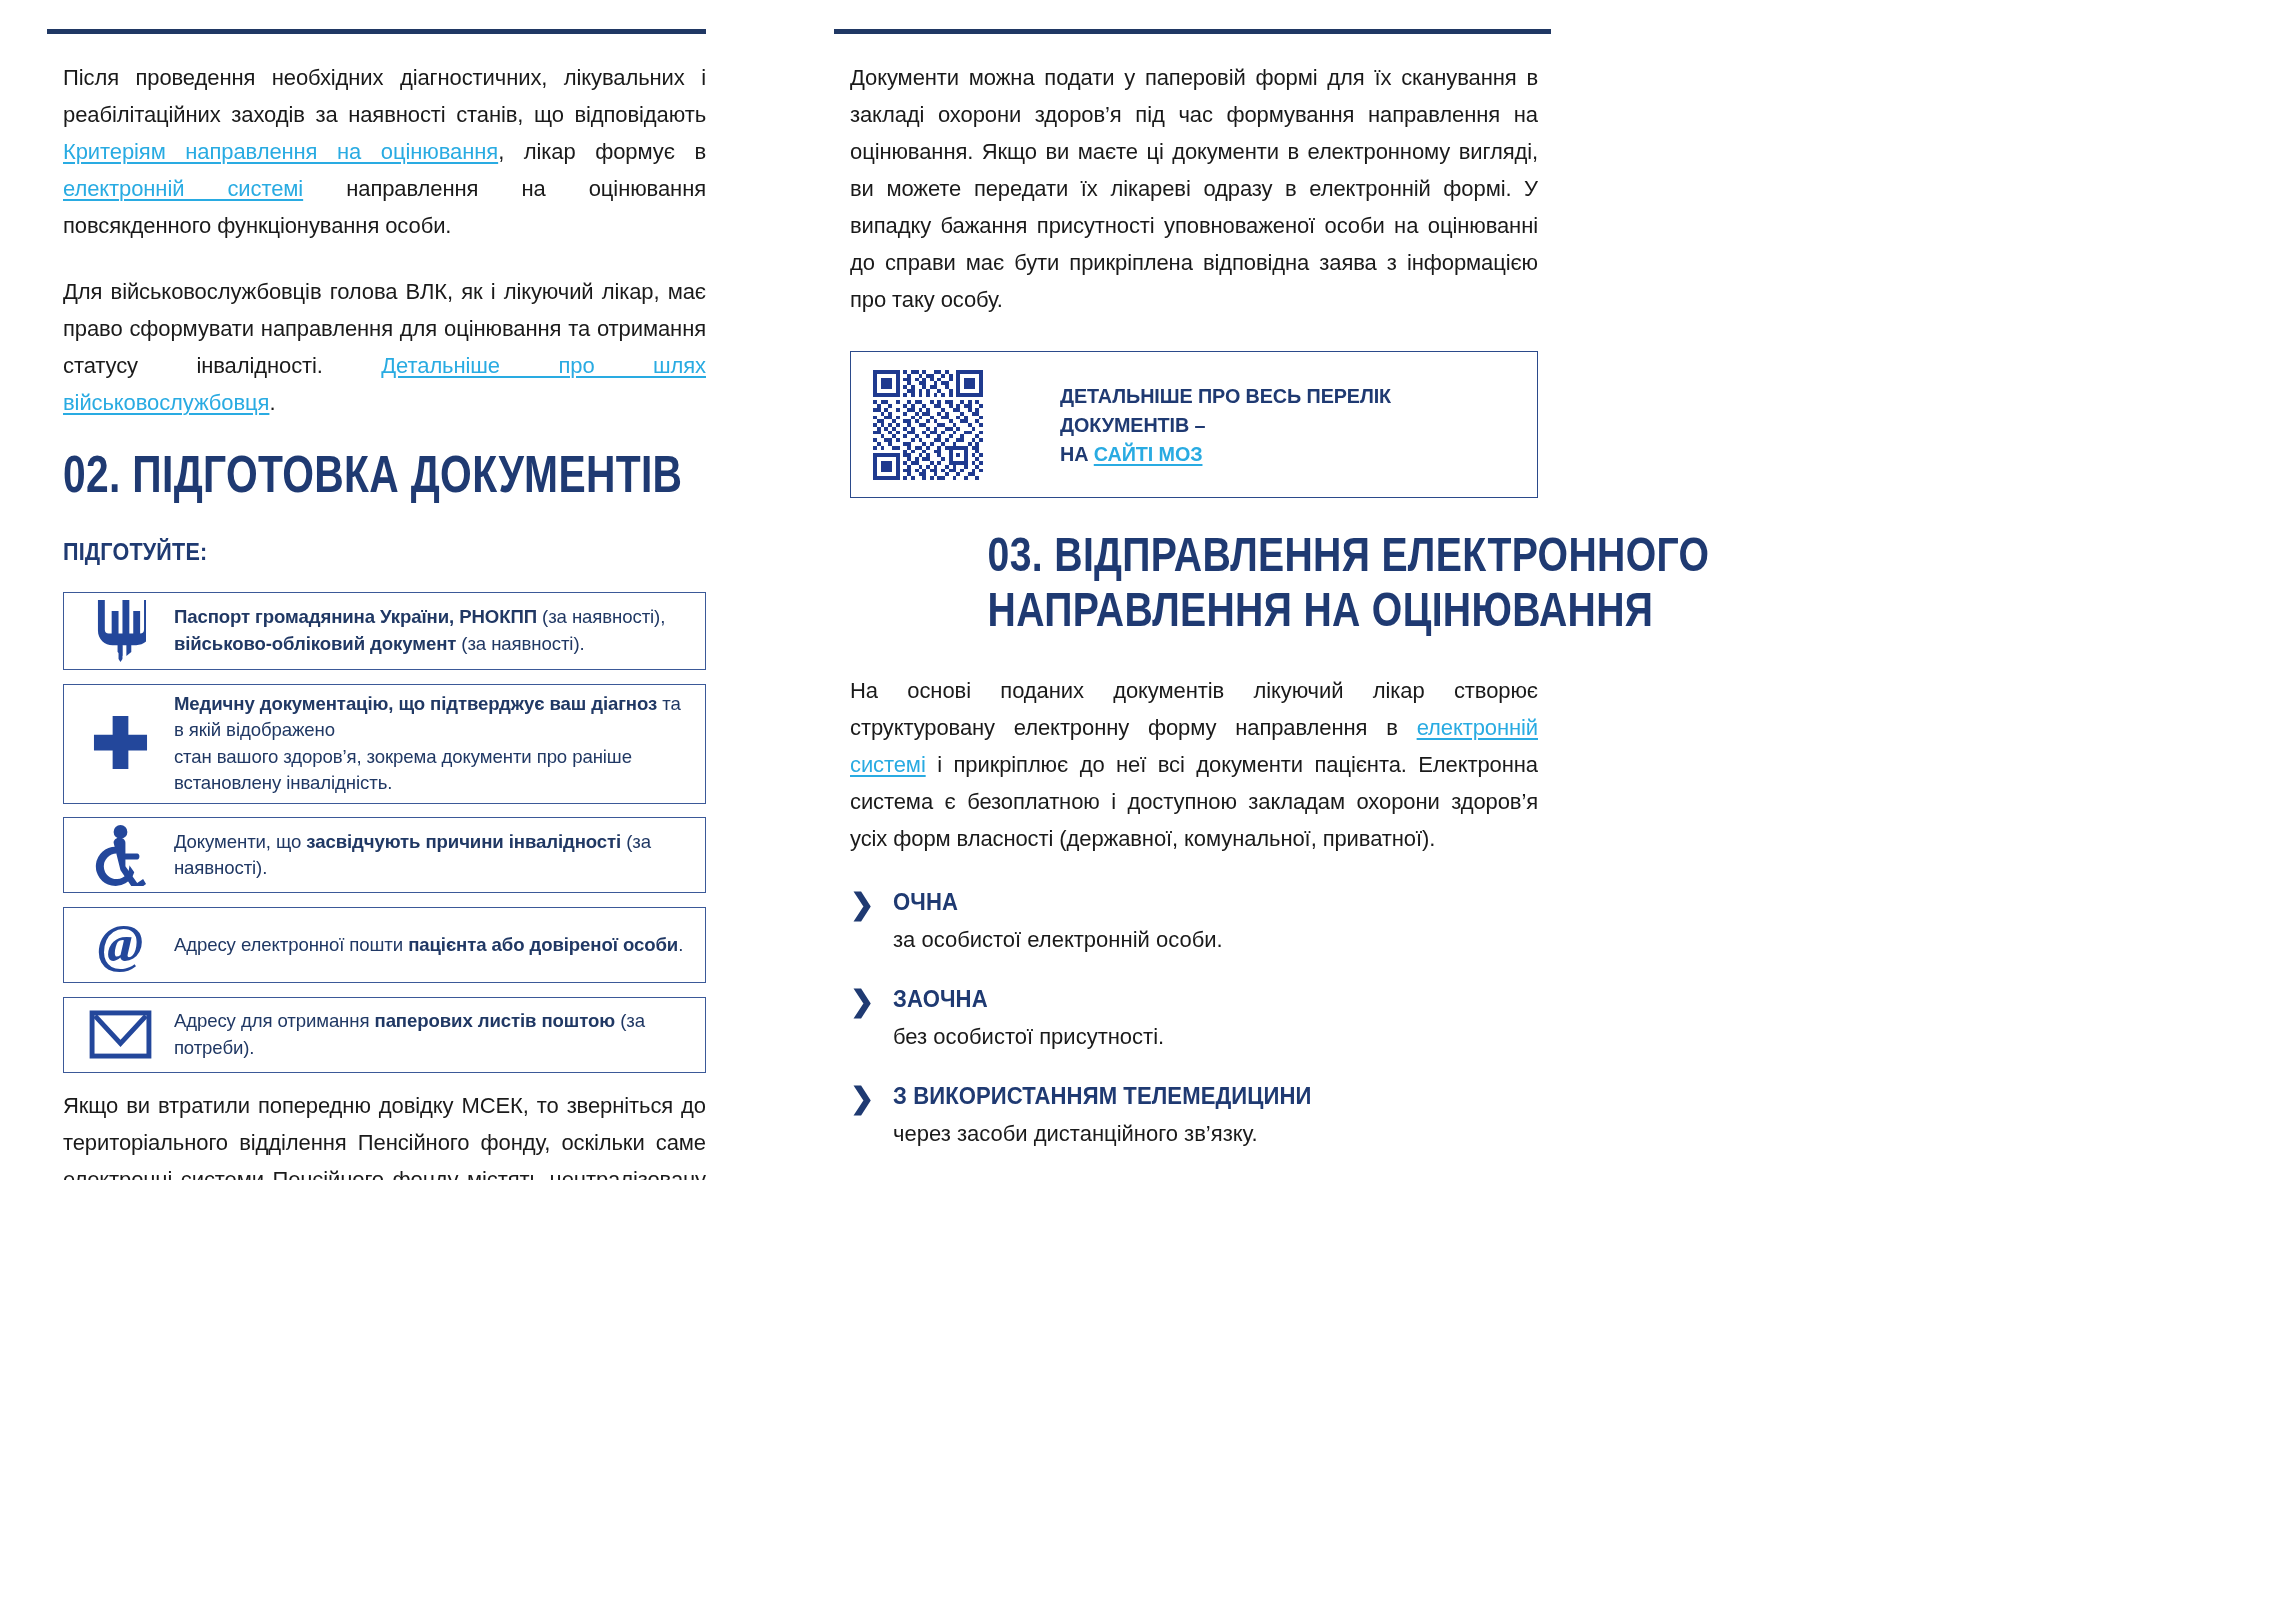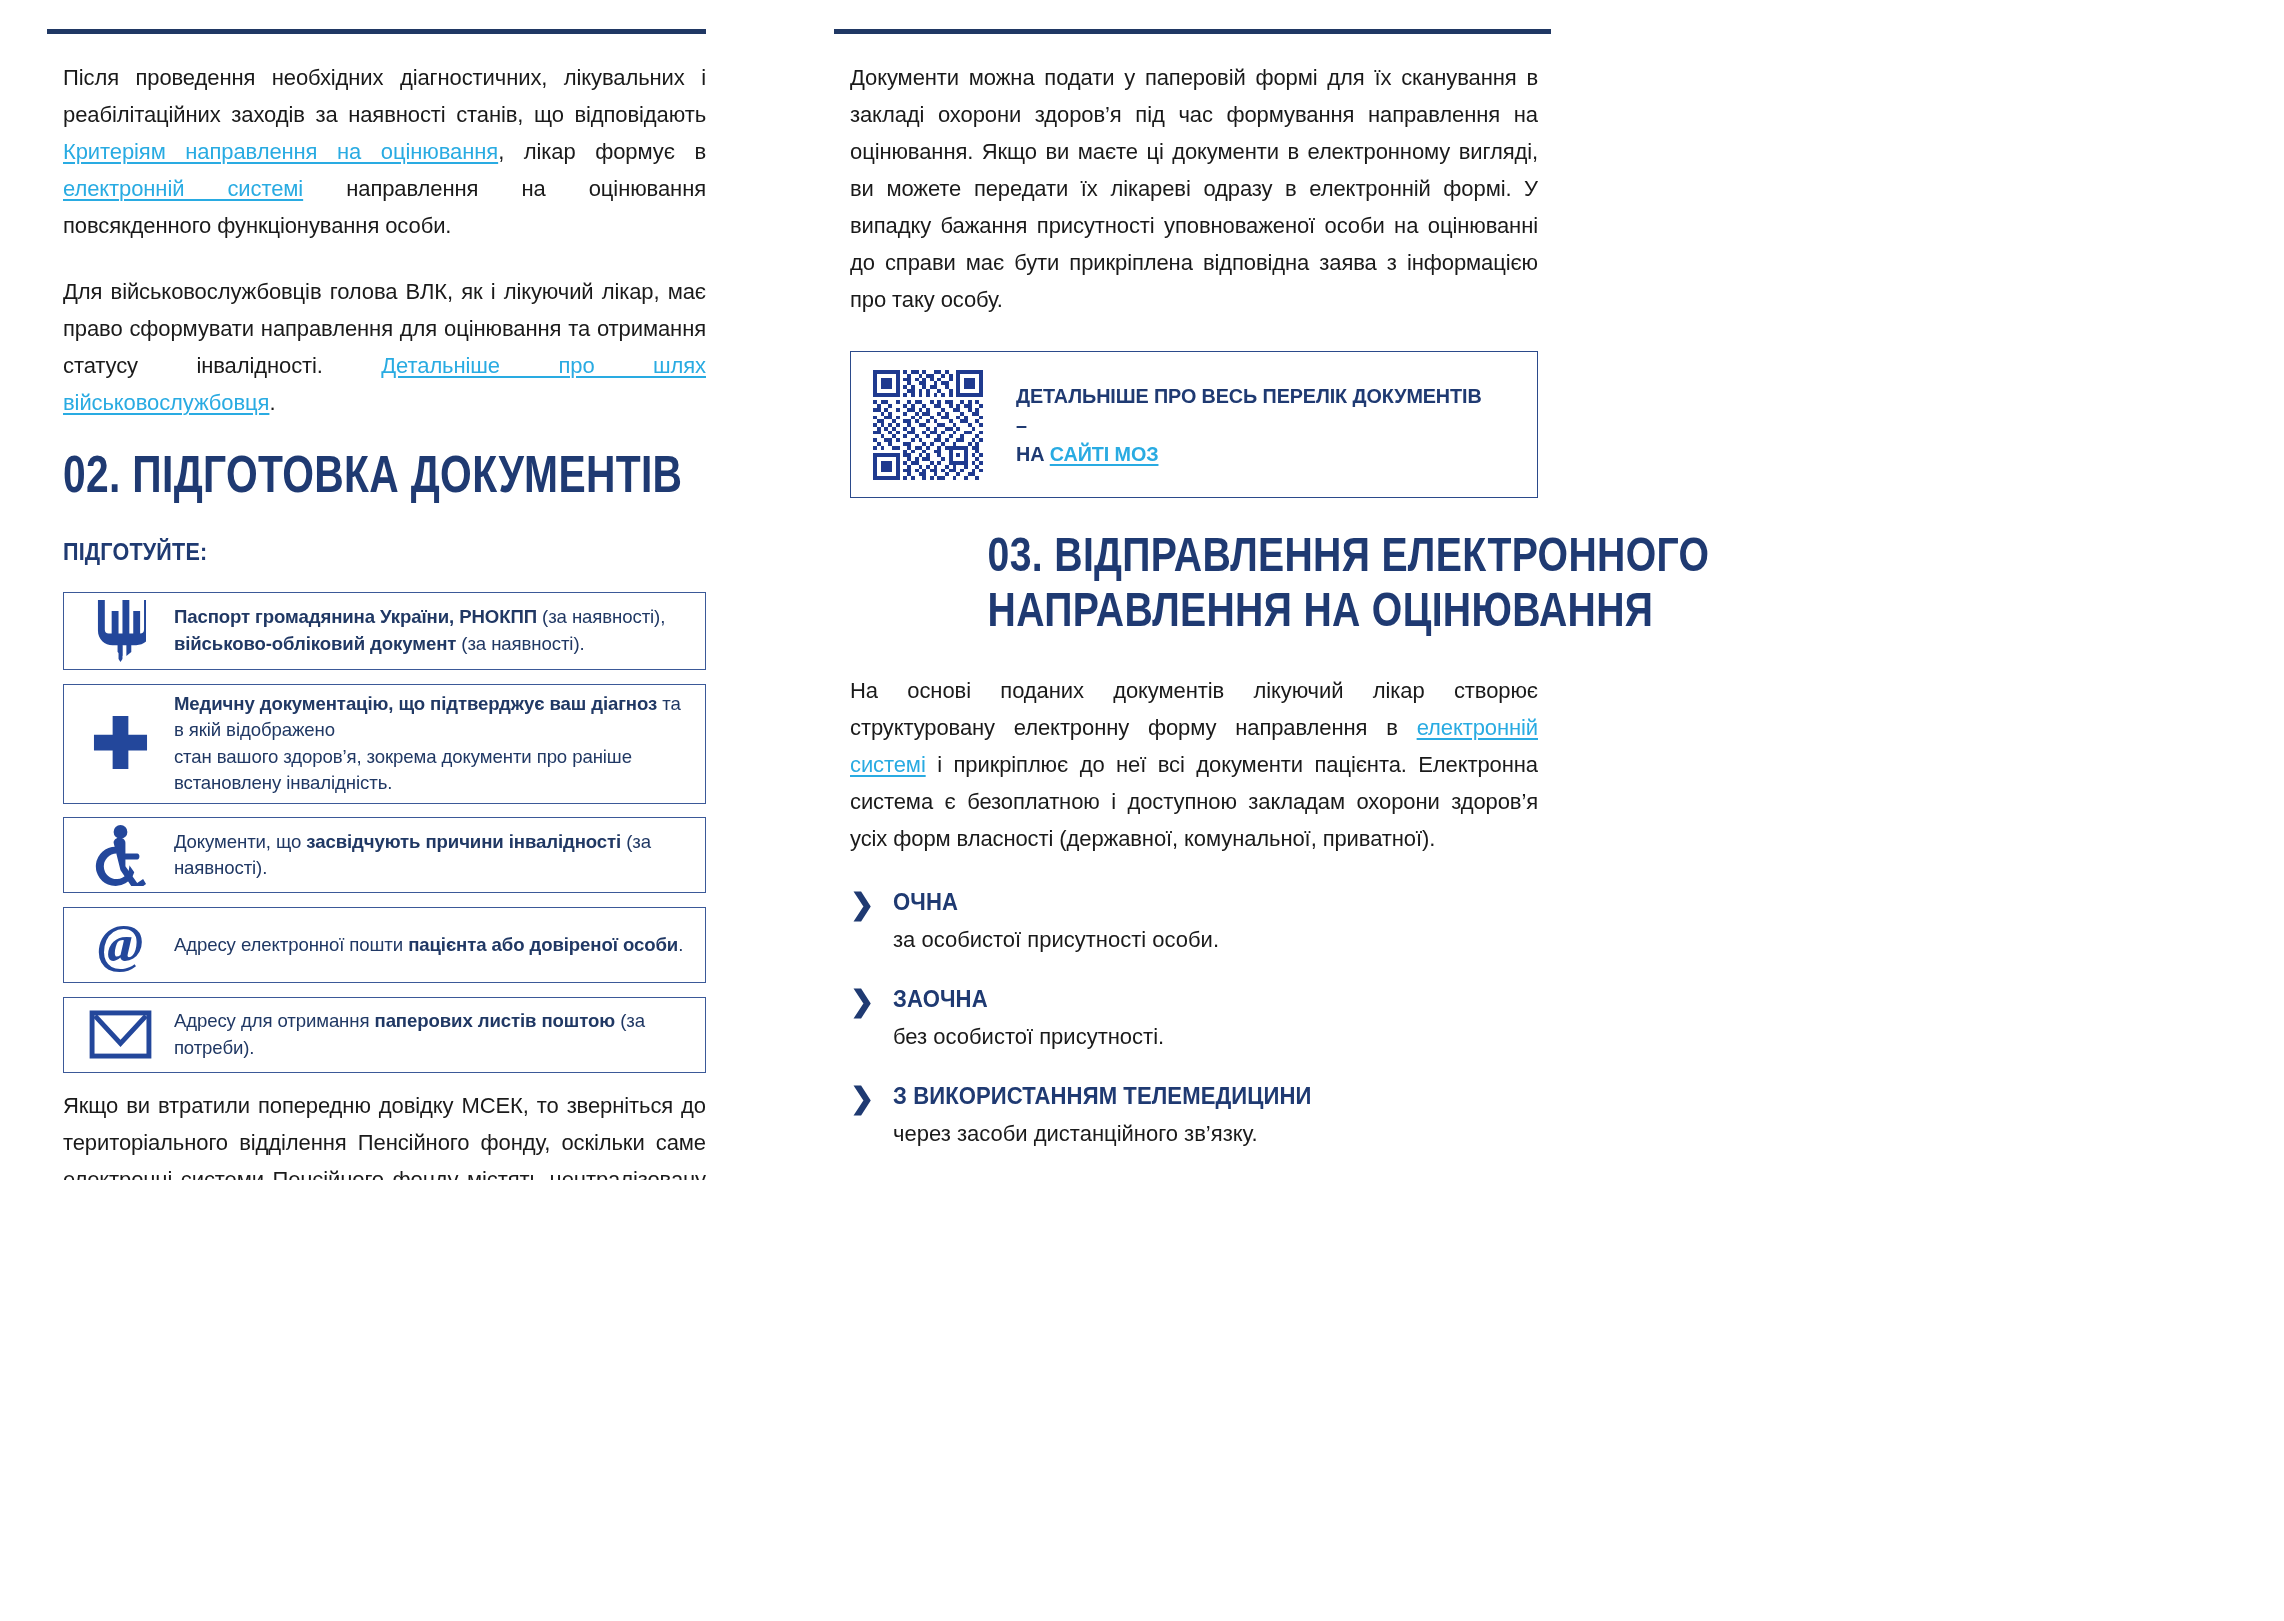--- a/index.html
+++ b/index.html
@@ -102,20 +102,21 @@
   .doc-text .reg { font-weight: 400; }
 
   
   .qr-box {
     border: 1.5px solid #2b4a8b;
     display: flex;
     align-items: center;
     padding: 17.6px 25.5px 17.6px 21.6px;
     margin: 33px 0 9.8px 0;
     min-height: 116px;
+    gap: 44px;
   }
   .qr-code { flex: 0 0 110px; height: 110px; }
   .qr-code svg { display:block; width:110px; height:110px; }
   .qr-text {
     margin-left: 33px;
     color: #1F3A72;
     font-weight: 700;
     font-size: 20.6px;
     line-height: 29px;
     letter-spacing: -0.1px;
@@ -539,21 +540,21 @@
         </div>
       </div>
 
       <p class="body"><span>На основі поданих документів лікуючий лікар створює структуровану електронну форму направлення в </span><a class="link" href="#">електронній системі</a><span> і прикріплює до неї всі документи пацієнта. Електронна система є безоплатною і доступною закладам охорони здоров’я усіх форм власності (державної, комунальної, приватної).</span></p>
 
       <div class="opt-list">
         <div class="opt">
           <div class="opt-marker">❯</div>
           <div class="opt-body">
             <div class="opt-title">ОЧНА</div>
-            <div class="opt-desc">за особистої присутності особи.</div>
+            <div class="opt-desc">за особистої електронній особи.</div>
           </div>
         </div>
         <div class="opt">
           <div class="opt-marker">❯</div>
           <div class="opt-body">
             <div class="opt-title">ЗАОЧНА</div>
             <div class="opt-desc">без особистої присутності.</div>
           </div>
         </div>
         <div class="opt">

